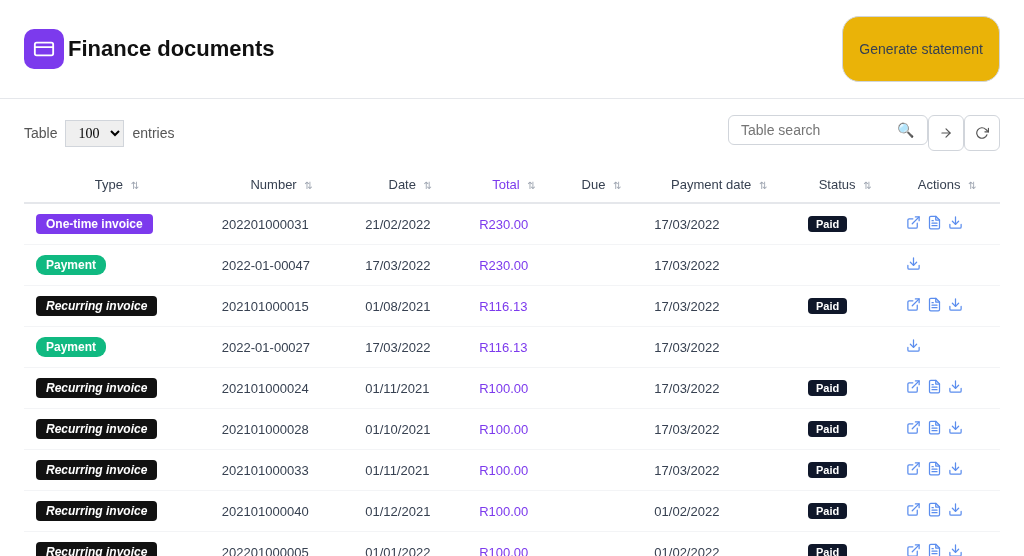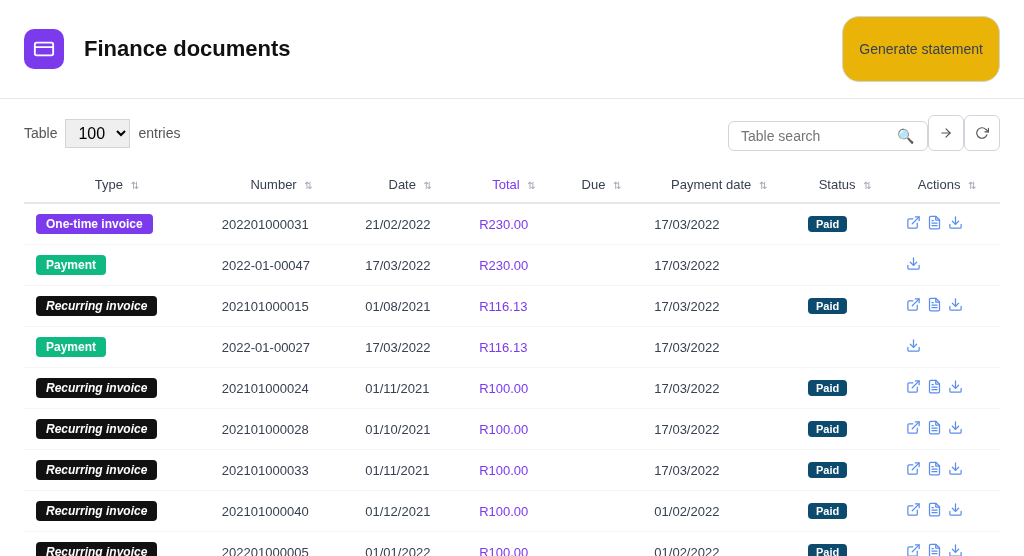--- a/index.html
+++ b/index.html
@@ -1,45 +1,45 @@
 <!DOCTYPE html>
 <html><head>
   <meta charset="utf-8">
   <style>
     * { box-sizing: border-box; margin: 0; padding: 0; }
     body { font-family: -apple-system, BlinkMacSystemFont, 'Segoe UI', sans-serif; background: #fff; color: #222; font-size: 14px; }
 
     .header { display: flex; align-items: center; justify-content: space-between; padding: 16px 24px; border-bottom: 1px solid #e5e7eb; }
-    .header-left { display: flex; align-items: center; gap: 20px; }
+    .header-left { display: flex; align-items: center; gap: 4px; }
     .header-icon { width: 40px; height: 40px; background: #7c3aed; border-radius: 10px; display: flex; align-items: center; justify-content: center; color: white; font-size: 18px; }
     .header-title { font-size: 22px; font-weight: 700; color: #111; }
     .generate-btn { border: 1px solid #d1d5db; background: #eab308; padding: 24px 16px; border-radius: 17px; cursor: pointer; font-size: 14px; color: #374151; }
 
     .toolbar { display: flex; align-items: center; justify-content: space-between; padding: 16px 24px; }
     .toolbar-left { display: flex; align-items: center; gap: 8px; color: #555; }
-    .entries-select { border: 1px solid #d1d5db; border-radius: 0; padding: 4px 8px; font-size: 16px; cursor: pointer; }
-    .toolbar-right { display: flex; align-items: flex-end; }
+    .entries-select { border: 1px solid #d1d5db; border-radius: 0; padding: 4px 8px; font-size: 14px; cursor: pointer; font-family: Liberation Serif, serif; }
+    .toolbar-right { display: flex; align-items: flex-start; }
     .search-box { display: flex; align-items: center; border: 1px solid #d1d5db; border-radius: 6px; padding: 6px 12px; gap: 8px; width: 200px; }
     .search-box input { border: none; outline: none; font-size: 14px; width: 100%; color: #9ca3af; }
     .search-icon { color: #9ca3af; font-size: 14px; }
     .type-select { border: 1px solid #d1d5db; border-radius: 6px; padding: 6px 12px; font-size: 14px; display: flex; align-items: center; gap: 8px; cursor: pointer; }
     .icon-btn { border: 1px solid #d1d5db; border-radius: 6px; padding: 6px 10px; cursor: pointer; background: white; font-size: 16px; color: #555; display: flex; align-items: center; justify-content: center; width: 36px; height: 36px; }
 
     table { width: 100%; border-collapse: collapse; }
     thead tr { border-bottom: 2px solid #e5e7eb; }
     th { padding: 10px 12px; text-align: center; font-weight: 400; color: #374151; font-size: 13px; white-space: nowrap; user-select: none; }
     th .sort-icon { color: #9ca3af; font-size: 10px; margin-left: 4px; }
     td { padding: 10px 12px; border-bottom: 1px solid #f3f4f6; font-size: 13px; color: #374151; white-space: nowrap; }
     th.total-col, td.total-col { color: #7c3aed; }
 
     .badge { display: inline-block; padding: 3px 10px; border-radius: 4px; font-size: 12px; font-weight: 600; }
     .badge-one-time { background: #7c3aed; color: white; }
-    .badge-payment { background: #10b981; color: white; }
+    .badge-payment { background: #10b981; color: white; border-radius: 9px; }
     .badge-recurring { background: #111; color: white; font-style: italic; }
-    .badge-paid { background: #0c4a6e; color: white; border-radius: 4px; padding: 2px 8px; font-size: 11px; font-weight: 600; }
+    .badge-paid { background: #0f172a; color: white; border-radius: 4px; padding: 2px 8px; font-size: 11px; font-weight: 600; }
 
     .action-icons { display: flex; align-items: center; gap: 6px; color: #6d9eeb; }
     .action-icon { cursor: pointer; font-size: 14px; color: #5b8dee; }
     .action-icon.download { color: #5b8dee; }
   </style>
 </head>
 <body>
 
 <div>
   <div class="header">

